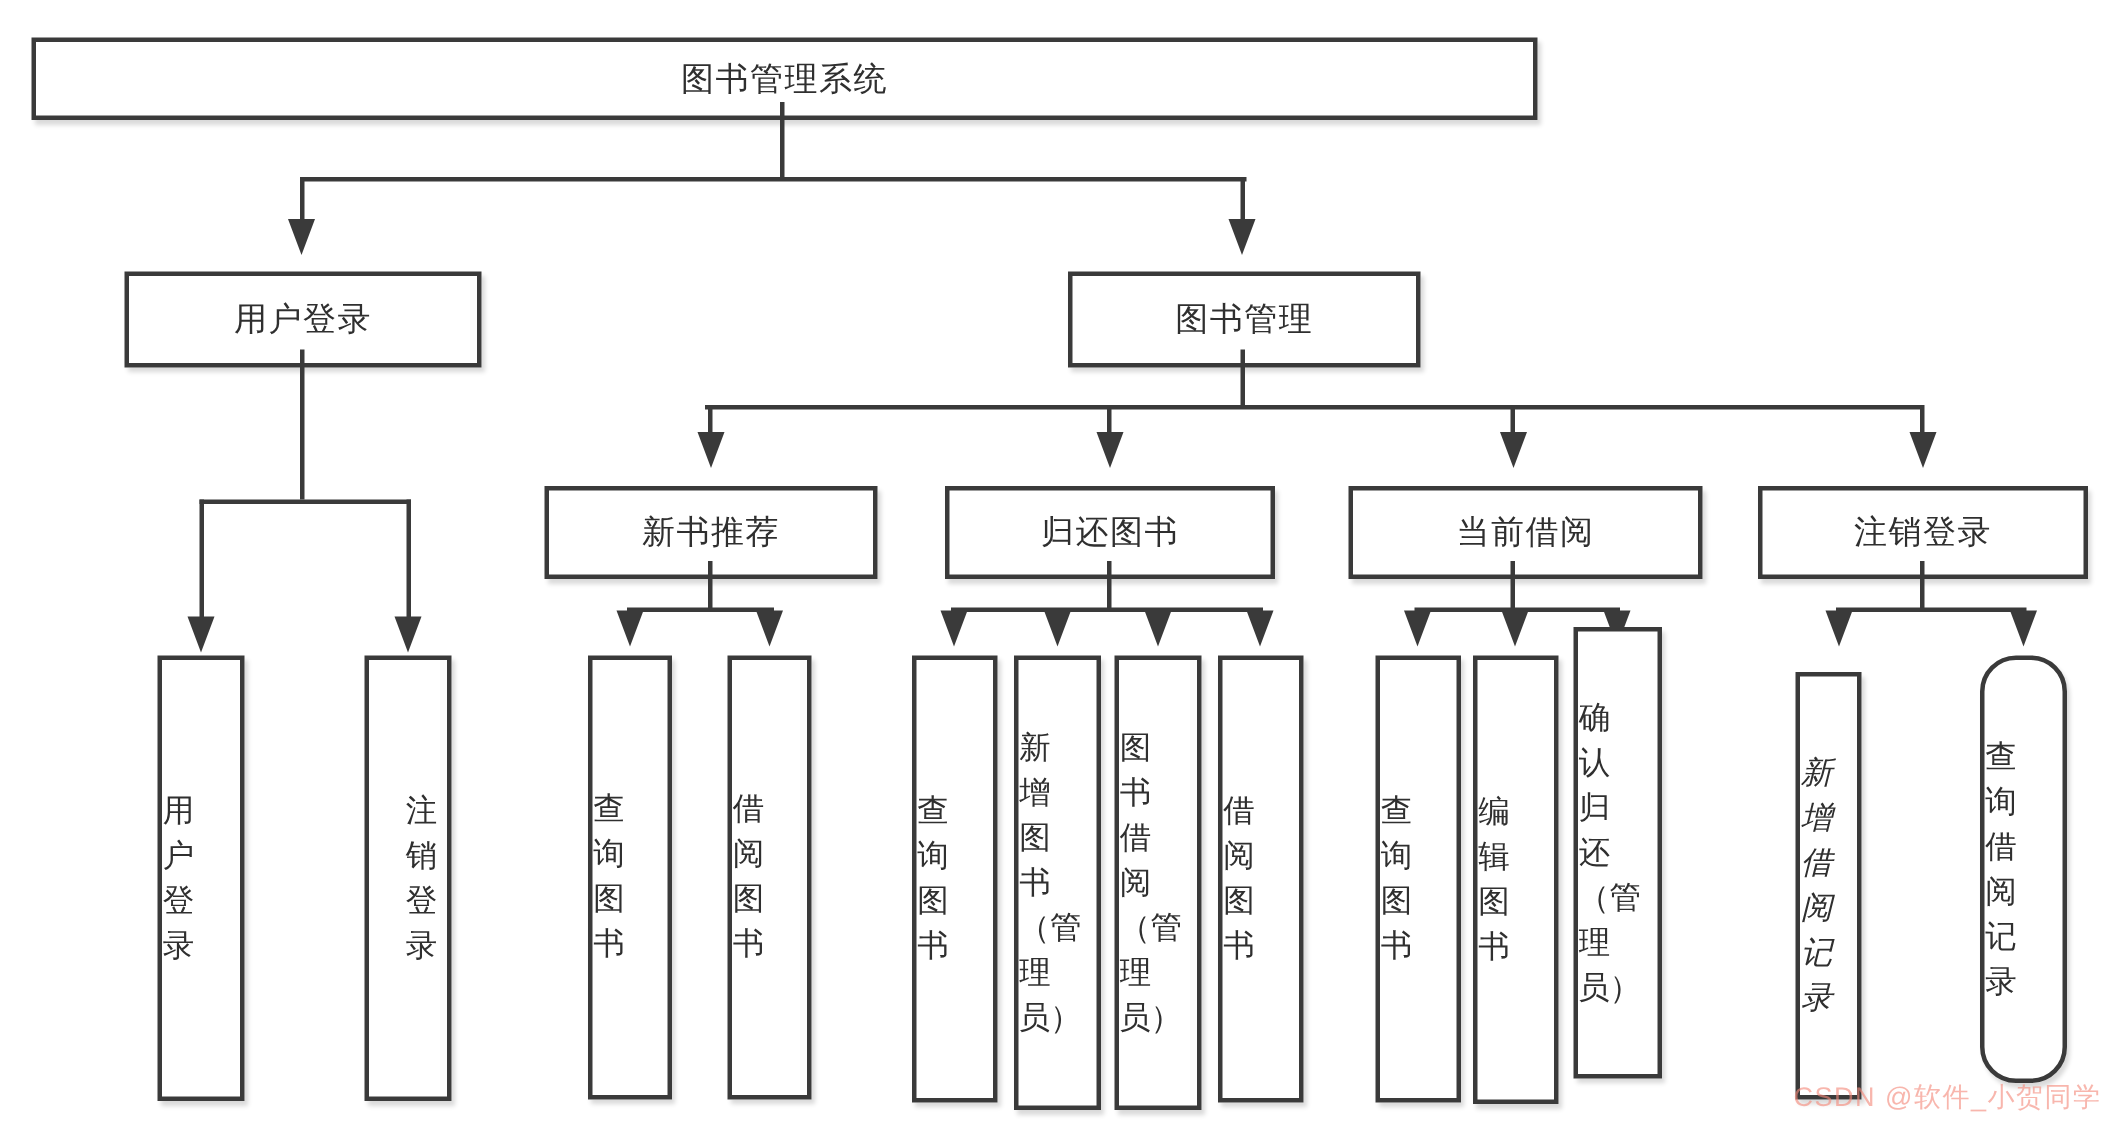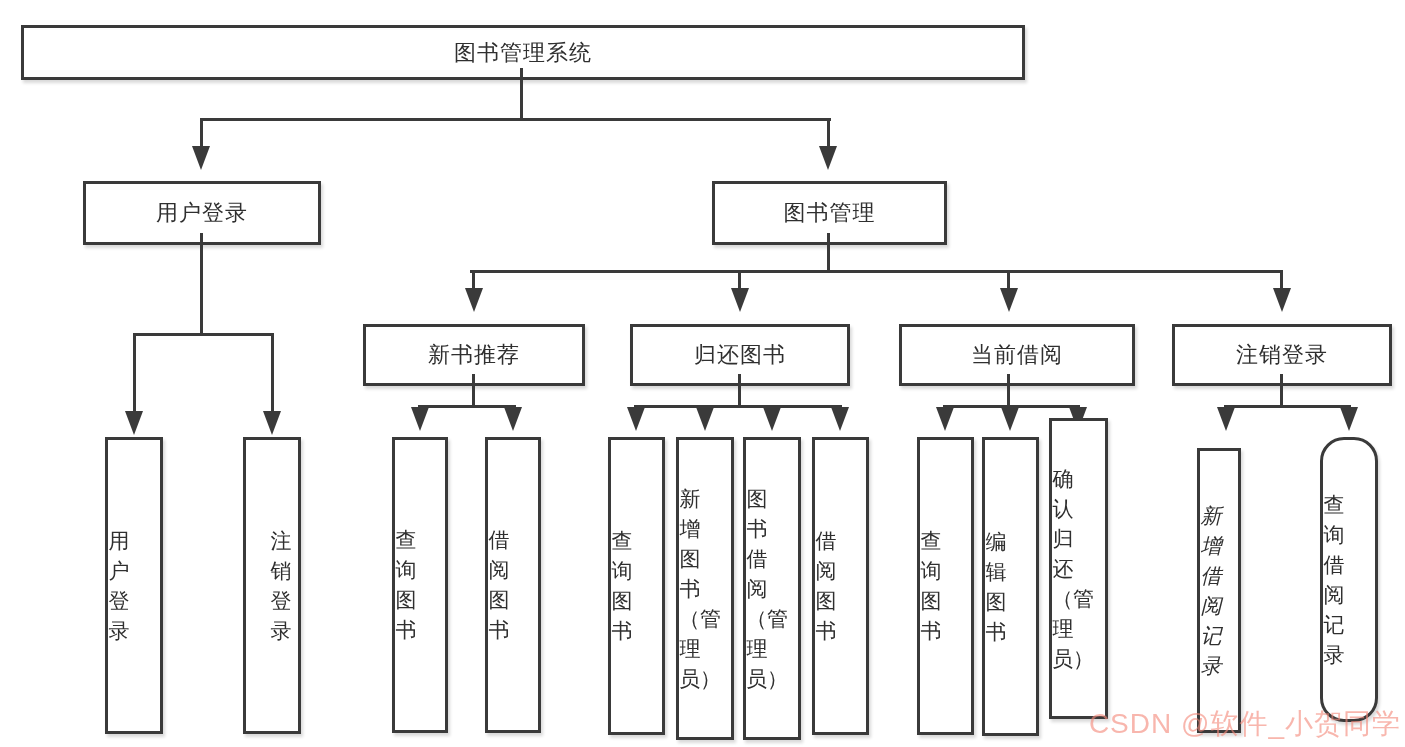--- a/index.html
+++ b/index.html
@@ -24,21 +24,21 @@
   }
   .hline,.vline{position:absolute;background:#3a3a3a;}
   .hline{height:3px;}
   .vline{width:3px;}
   .arr{
     position:absolute;width:0;height:0;
     border-left:9px solid transparent;border-right:9px solid transparent;
     border-top:24px solid #3a3a3a;
   }
   .watermark{
-    position:absolute;right:4px;bottom:4px;font-size:28px;letter-spacing:1px;
+    position:absolute;right:4px;bottom:4px;font-size:18px;letter-spacing:1px;
     color:rgba(244,137,122,0.62);white-space:nowrap;
   }
 </style>
 </head>
 <body>
 
 <div id="canvas">
 
   <div class="box" style="left:21px;top:13px;width:1004px;height:55px;">图书管理系统</div>
 

